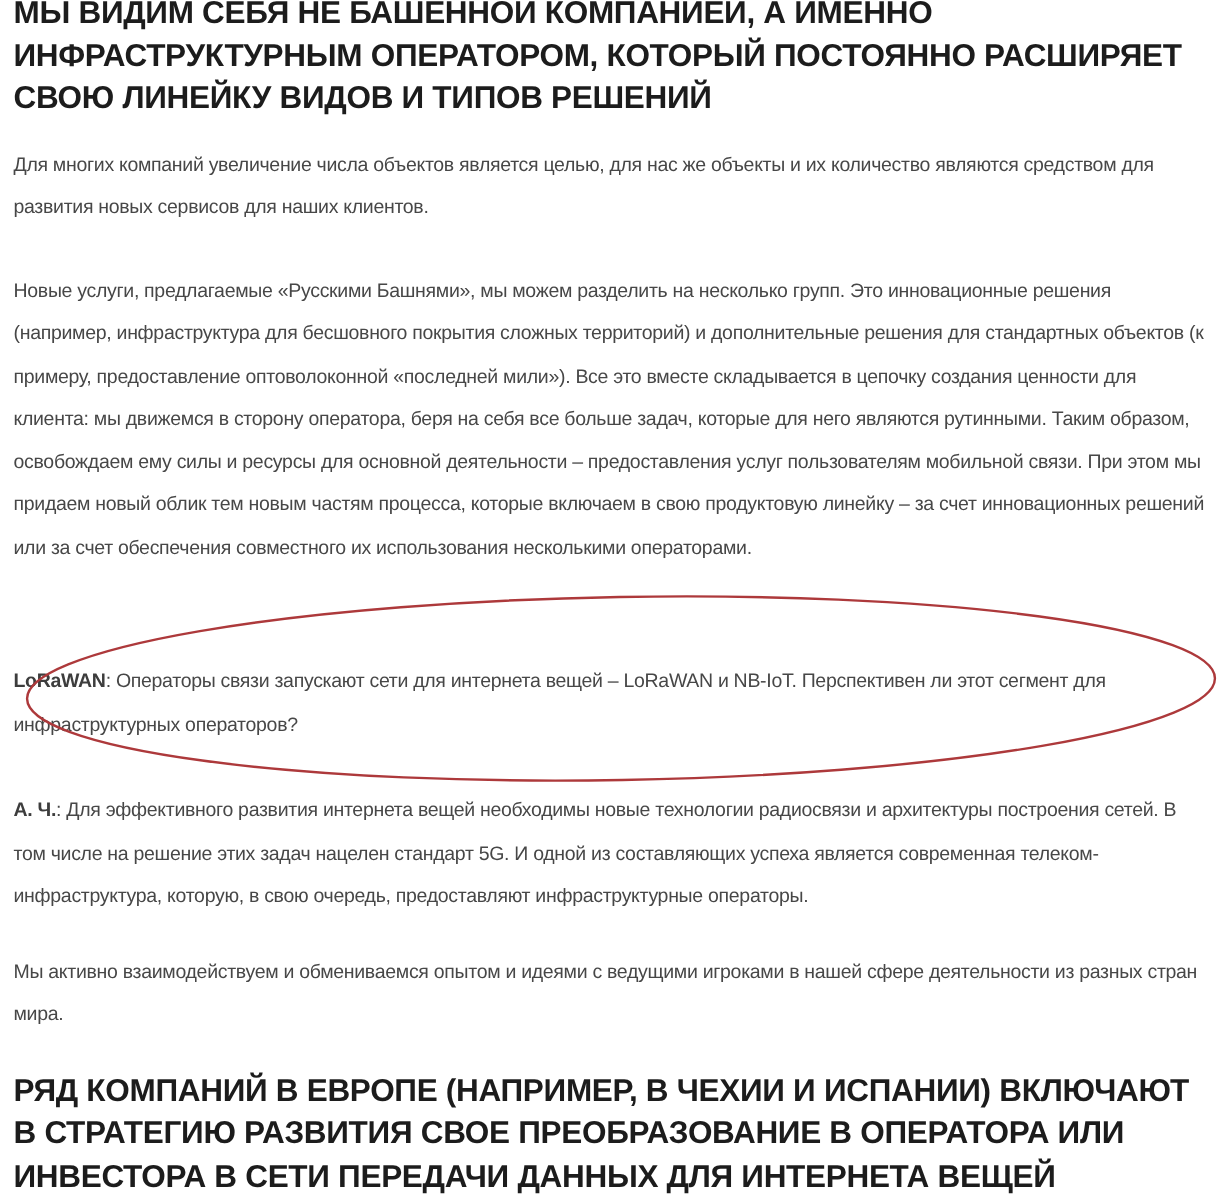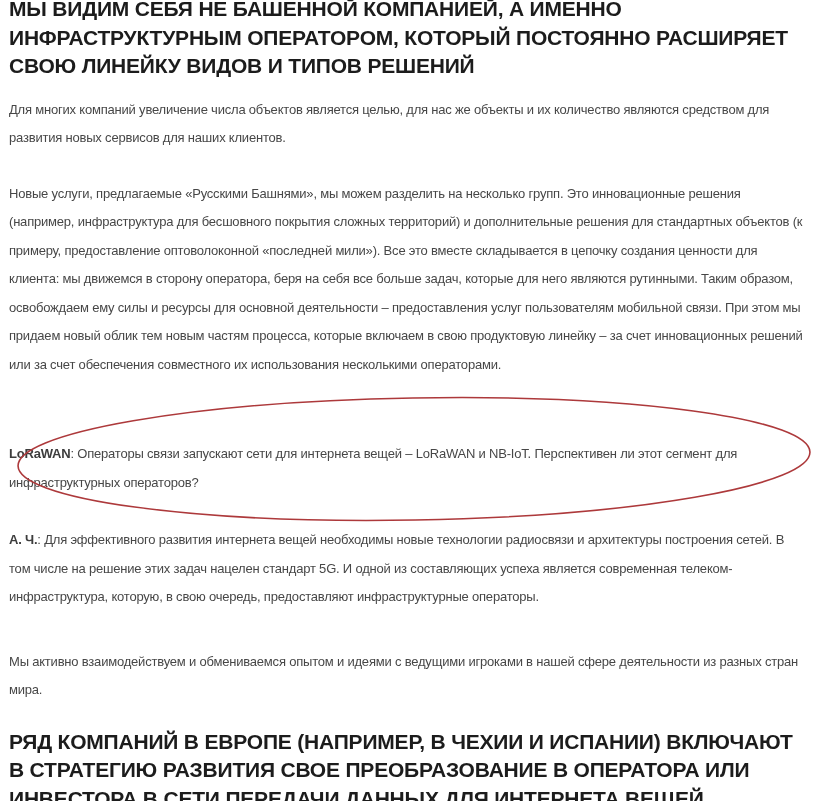--- a/index.html
+++ b/index.html
@@ -44,21 +44,21 @@
   p.body-text b {
     color: #3d3d3d;
   }
   p.question-paragraph {
     margin: 61px 0 0 0;
   }
   p.answer-paragraph {
     margin: 29px 0 0 0;
   }
   p.closing-paragraph {
-    margin: 36px 0 0 0;
+    margin: 22px 0 0 0;
   }
   .annotation-overlay {
     position: absolute;
     left: 0;
     top: 390px;
     width: 814px;
     height: 140px;
     pointer-events: none;
   }
 </style>

